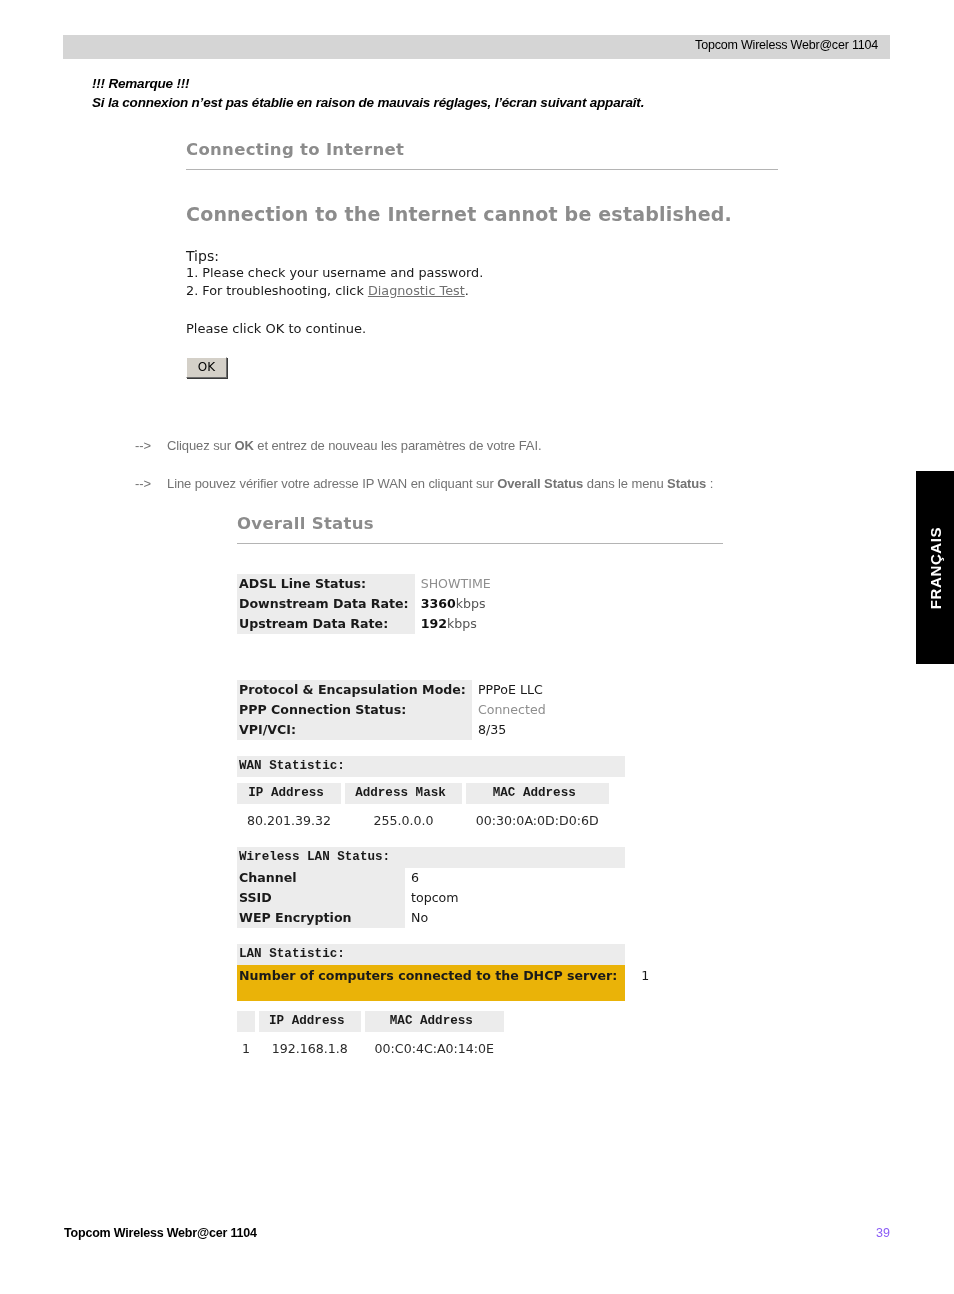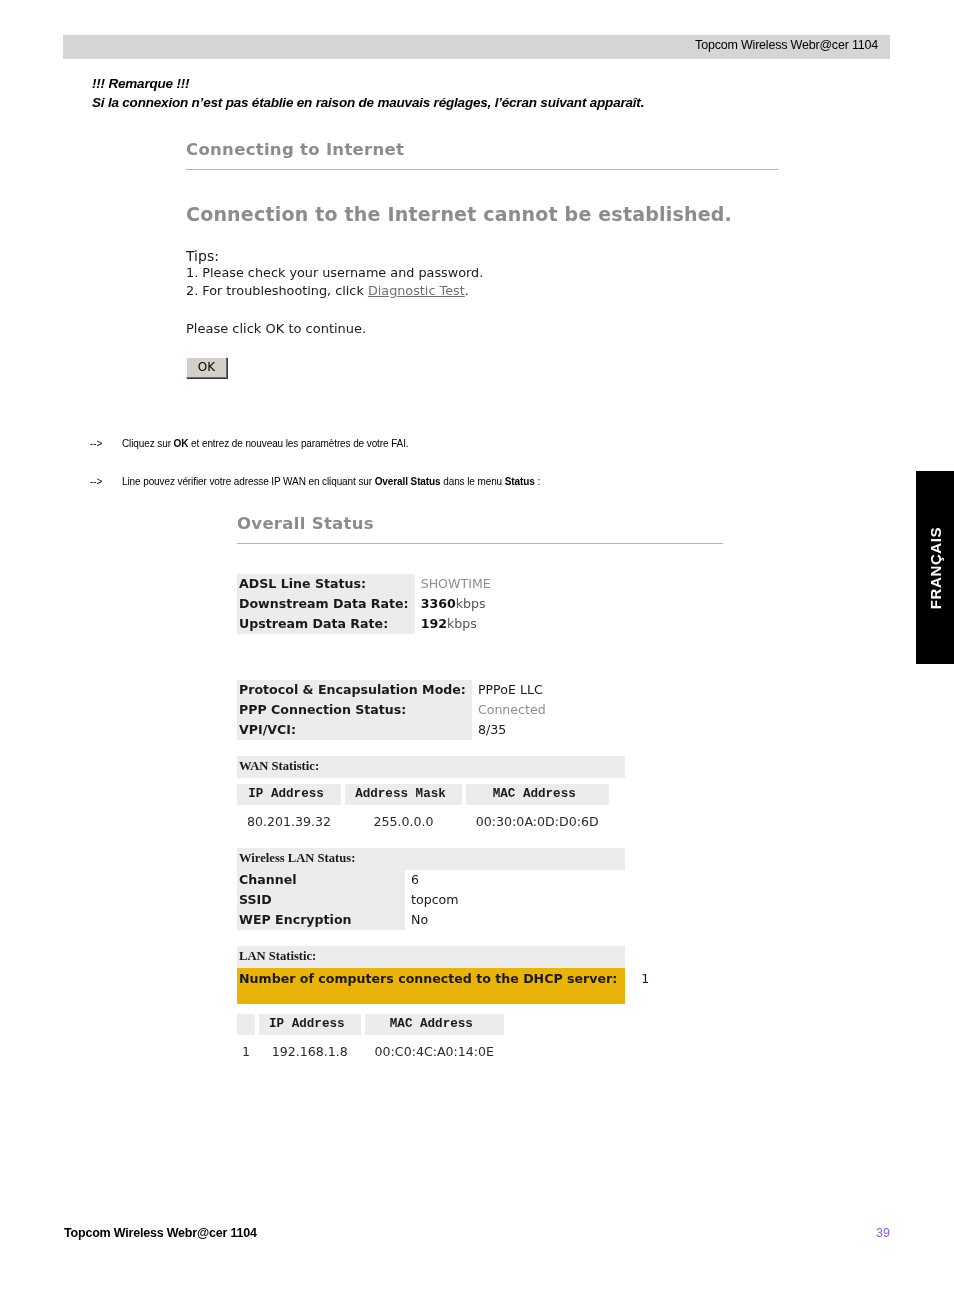--- a/index.html
+++ b/index.html
@@ -113,24 +113,25 @@
     font-size: 12px;
     color: #000;
     text-align: center;
     font-family: "DejaVu Sans", sans-serif;
     cursor: pointer;
   }
 
   
   .instr {
     position: absolute;
-    font-size: 10px;
-    color: #000000;
+    font-size: 13px;
+    color: #737373;
     letter-spacing: -0.1px;
     white-space: nowrap;
+    margin-left: 45px;
   }
   .instr .arrow {
     display: inline-block;
     width: 32px;
   }
   .instr b { font-weight: bold; }
   #instr1 { left: 90px; top: 438px; }
   #instr2 { left: 90px; top: 476px; }
 
   
@@ -182,21 +183,21 @@
   .kv-val .unit { color: #555; }
 
   .spacer-12 { height: 16px; }
 
   .section-bar {
     background: #ececec;
     font-weight: bold;
     font-size: 12.6px;
     color: #1a1a1a;
     padding: 3px 4px 4px 2px;
-    font-family: Liberation Serif, serif;
+    font-family: Liberation Mono, monospace;
   }
   .section-bar.w386 { width: 382px; }
 
   .stat-table {
     border-collapse: separate;
     border-spacing: 4px 0;
     margin-top: 6px;
     margin-left: -4px;
   }
   .stat-table th {

